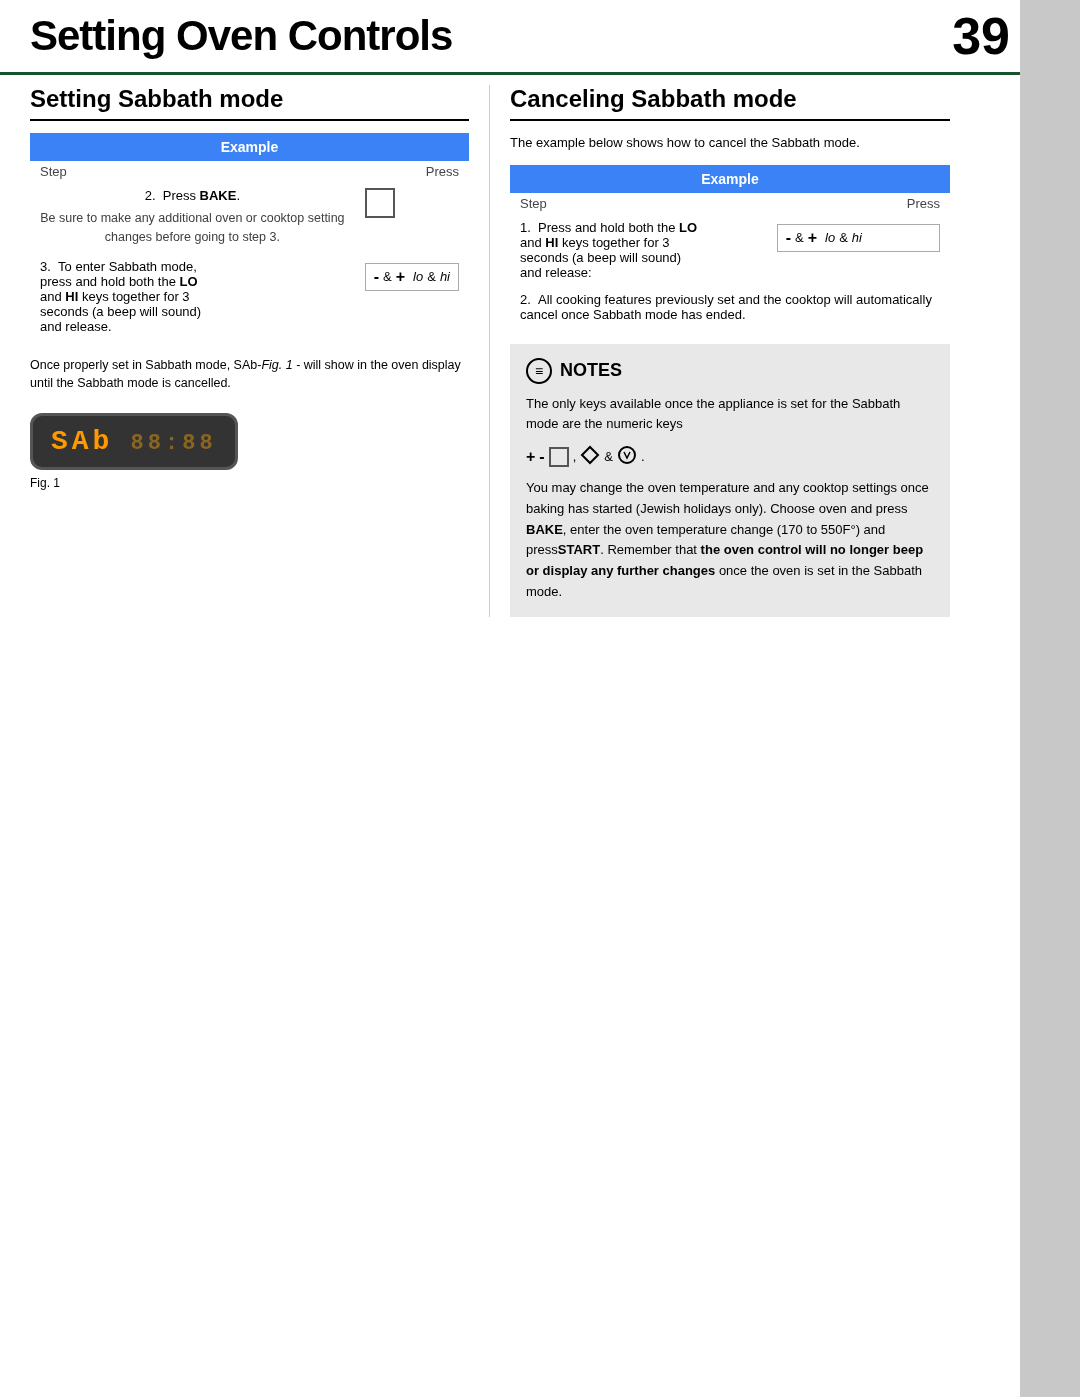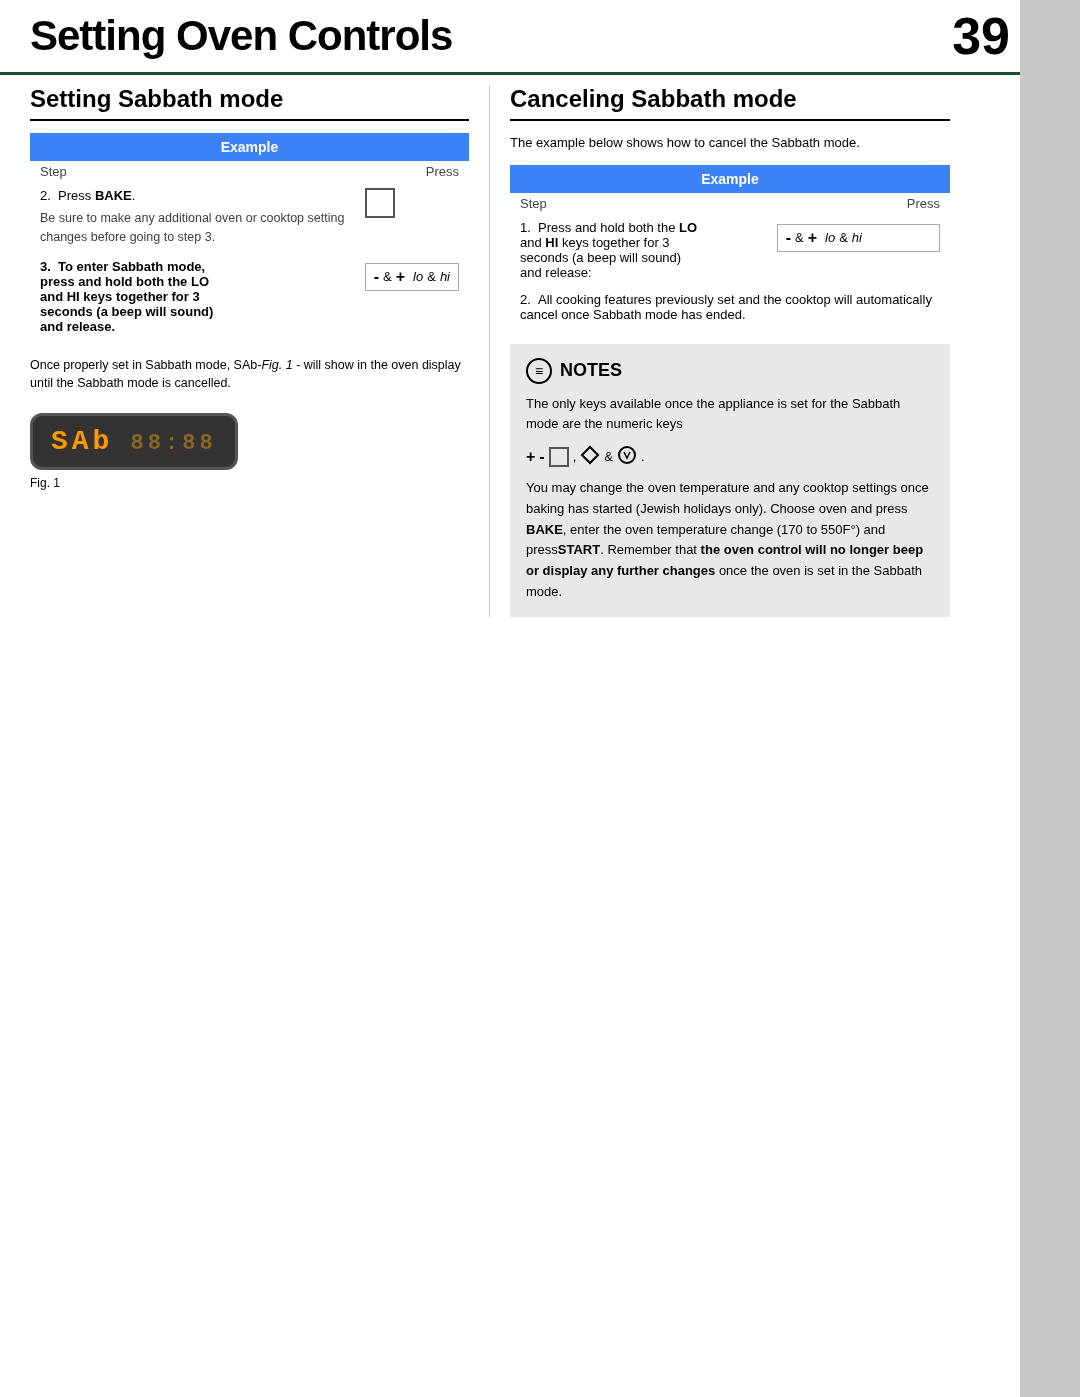--- a/index.html
+++ b/index.html
@@ -280,31 +280,31 @@
         </tr>
         <tr style="background:#fff;">
           <td class="col-step-label" style="padding:3px 10px; color:#444; font-size:13px;">Step</td>
           <td class="col-press-label" style="padding:3px 10px; color:#444; font-size:13px; text-align:right;">Press</td>
         </tr>
       </thead>
       <tbody>
 
 
         <tr>
-          <td style="padding: 6px 10px; vertical-align:top;">
+          <td style="padding: 6px 10px; vertical-align:top;text-align:center;">
             <span style="font-size:13px;">2. &nbsp;Press <strong>BAKE</strong>.</span>
             <p class="step-note">Be sure to make any additional oven or cooktop setting changes before going to step 3.</p>
           </td>
           <td style="padding: 6px 10px; vertical-align:top; text-align:right;">
             <div class="bake-key-box"></div>
           </td>
         </tr>
 
         <tr>
-          <td style="padding: 6px 10px; vertical-align:top;font-weight:bold;">
+          <td style="padding: 6px 10px; vertical-align:top;">
             <span style="font-size:13px;">3. &nbsp;To enter Sabbath mode,<br>press and hold both the <strong>LO</strong><br>and <strong>HI</strong> keys together for 3<br>seconds (a beep will sound)<br>and release.</span>
           </td>
           <td style="padding: 6px 10px; vertical-align:top; text-align:right;">
             <div class="lo-hi-keys">
               <span class="lo-hi-minus">-</span>
               <span>&amp;</span>
               <span class="lo-hi-plus">+</span>
               <br>
               <span class="lo-text">lo</span>
               <span class="ampersand">&amp;</span>

